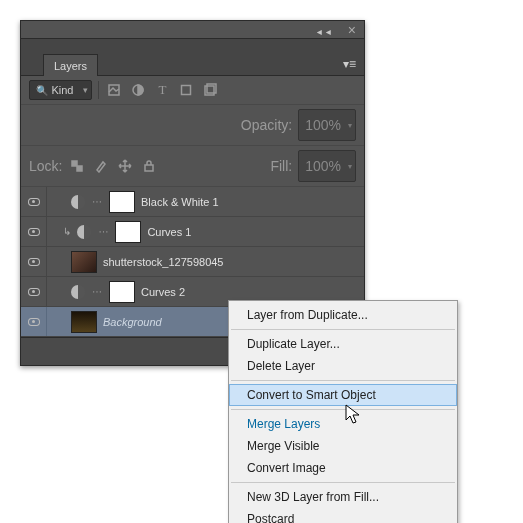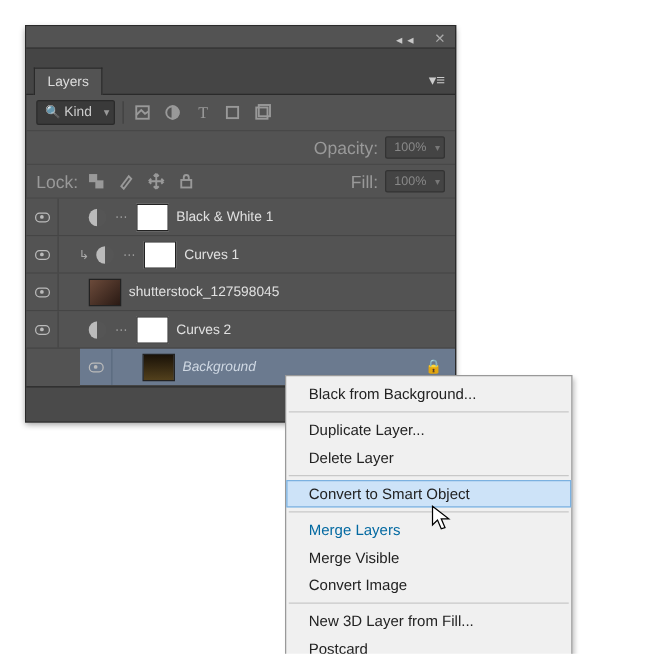--- a/index.html
+++ b/index.html
@@ -9,21 +9,21 @@
     background: #535353; border: 1px solid #2a2a2a; box-shadow: 0 2px 5px rgba(0,0,0,0.4);
     font-size: 11px; color: #c8c8c8;
   }
   .topbar {
     height: 18px; background: #535353; border-bottom: 1px solid #2a2a2a;
     display: flex; justify-content: flex-end; align-items: center; padding-right: 4px; gap: 10px;
   }
   .topbar .arrows { font-size: 10px; display: flex; gap: 1px; }
   .topbar .arrows span { width: 8px; height: 8px; display: inline-block; }
   .close-x { font-size: 14px; color: #aaa; padding: 0 4px; }
-  .tabbar { height: 37px; display: flex; align-items: flex-end; padding-left: 6px; border-bottom: 1px solid #2a2a2a; background: #454545; }
+  .tabbar { height: 37px; display: flex; align-items: flex-end; padding-left: 22px; border-bottom: 1px solid #2a2a2a; background: #454545; }
   .tab {
     background: #535353; color: #ddd; padding: 5px 10px 4px; font-size: 11px;
     border: 1px solid #2a2a2a; border-bottom: none; margin-bottom: -1px;
   }
   .tabbar .menu { margin-left: auto; padding: 4px 8px; color: #ccc; font-size: 12px; }
   .filterrow, .blendrow, .lockrow {
     display: flex; align-items: center; padding: 4px 8px; gap: 6px;
     border-bottom: 1px solid #484848;
   }
   .select {
@@ -32,30 +32,30 @@
     display: inline-flex; align-items: center; min-width: 50px;
   }
   .select::after { content: "▾"; position: absolute; right: 4px; font-size: 9px; color: #999; }
   .icon {
     width: 18px; height: 18px; display: inline-flex; align-items: center; justify-content: center;
     color: #999; font-size: 12px;
   }
   .divider-v { width: 1px; height: 18px; background: #404040; }
   .label { color: #999; font-size: 14px; }
   .pct {
-    background: #444; border: 1px solid #333; color: #888; height: 18px; padding: 1px 14px 1px 6px;
-    font-size: 10px; position: relative; display: inline-flex; align-items: center; border-radius: 2px;
+    background: #444; border: 1px solid #333; color: #888; height: 32px; padding: 1px 14px 1px 6px;
+    font-size: 14px; position: relative; display: inline-flex; align-items: center; border-radius: 2px;
   }
   .pct::after { content: "▾"; position: absolute; right: 3px; font-size: 8px; color: #777; }
   .layers { }
   .layer {
     display: flex; align-items: center; height: 30px; border-bottom: 1px solid #454545;
     background: #535353;
   }
-  .layer.selected { background: #6b7a8f; margin-left: 43px; }
+  .layer.selected { background: #6b7a8f; }
   .vis { width: 26px; display:flex; align-items:center; justify-content:center; border-right: 1px solid #454545; height: 100%; }
   .vis .eye {
     width: 12px; height: 8px; border: 1px solid #bbb; border-radius: 60% / 100%;
     display:flex; align-items:center; justify-content:center;
   }
   .vis .eye::after { content:""; width:3px; height:3px; background:#bbb; border-radius:50%; }
   .layer-body { display:flex; align-items:center; gap:6px; padding-left:6px; flex:1; height:100%; }
   .adj-icon { width: 14px; height: 14px; border-radius: 50%; background: linear-gradient(90deg, #bbb 50%, #555 50%); }
   .link-icon { width: 12px; text-align:center; color:#999; font-size:10px; }
   .mask {
@@ -236,21 +236,21 @@
         </svg></span>
     <span style="font-style:italic;font-size:12px">fx</span>
     <span style="opacity:0.3"><svg class="icn" viewBox="0 0 14 14">
           <rect x="1" y="2" width="12" height="10"></rect>
           <circle cx="7" cy="7" r="3"></circle>
         </svg></span>
   </div>
 </div>
 
 <div class="contextmenu">
-  <div class="menuitem">Black from Background...</div>
+  <div class="menuitem">Layer from Duplicate...</div>
   <div class="menusep"></div>
   <div class="menuitem">Duplicate Layer...</div>
   <div class="menuitem">Delete Layer</div>
   <div class="menusep"></div>
   <div class="menuitem hover">Convert to Smart Object</div>
   <div class="menusep"></div>
   <div class="menuitem disabled">Merge Layers</div>
   <div class="menuitem">Merge Visible</div>
   <div class="menuitem">Convert Image</div>
   <div class="menusep"></div>

